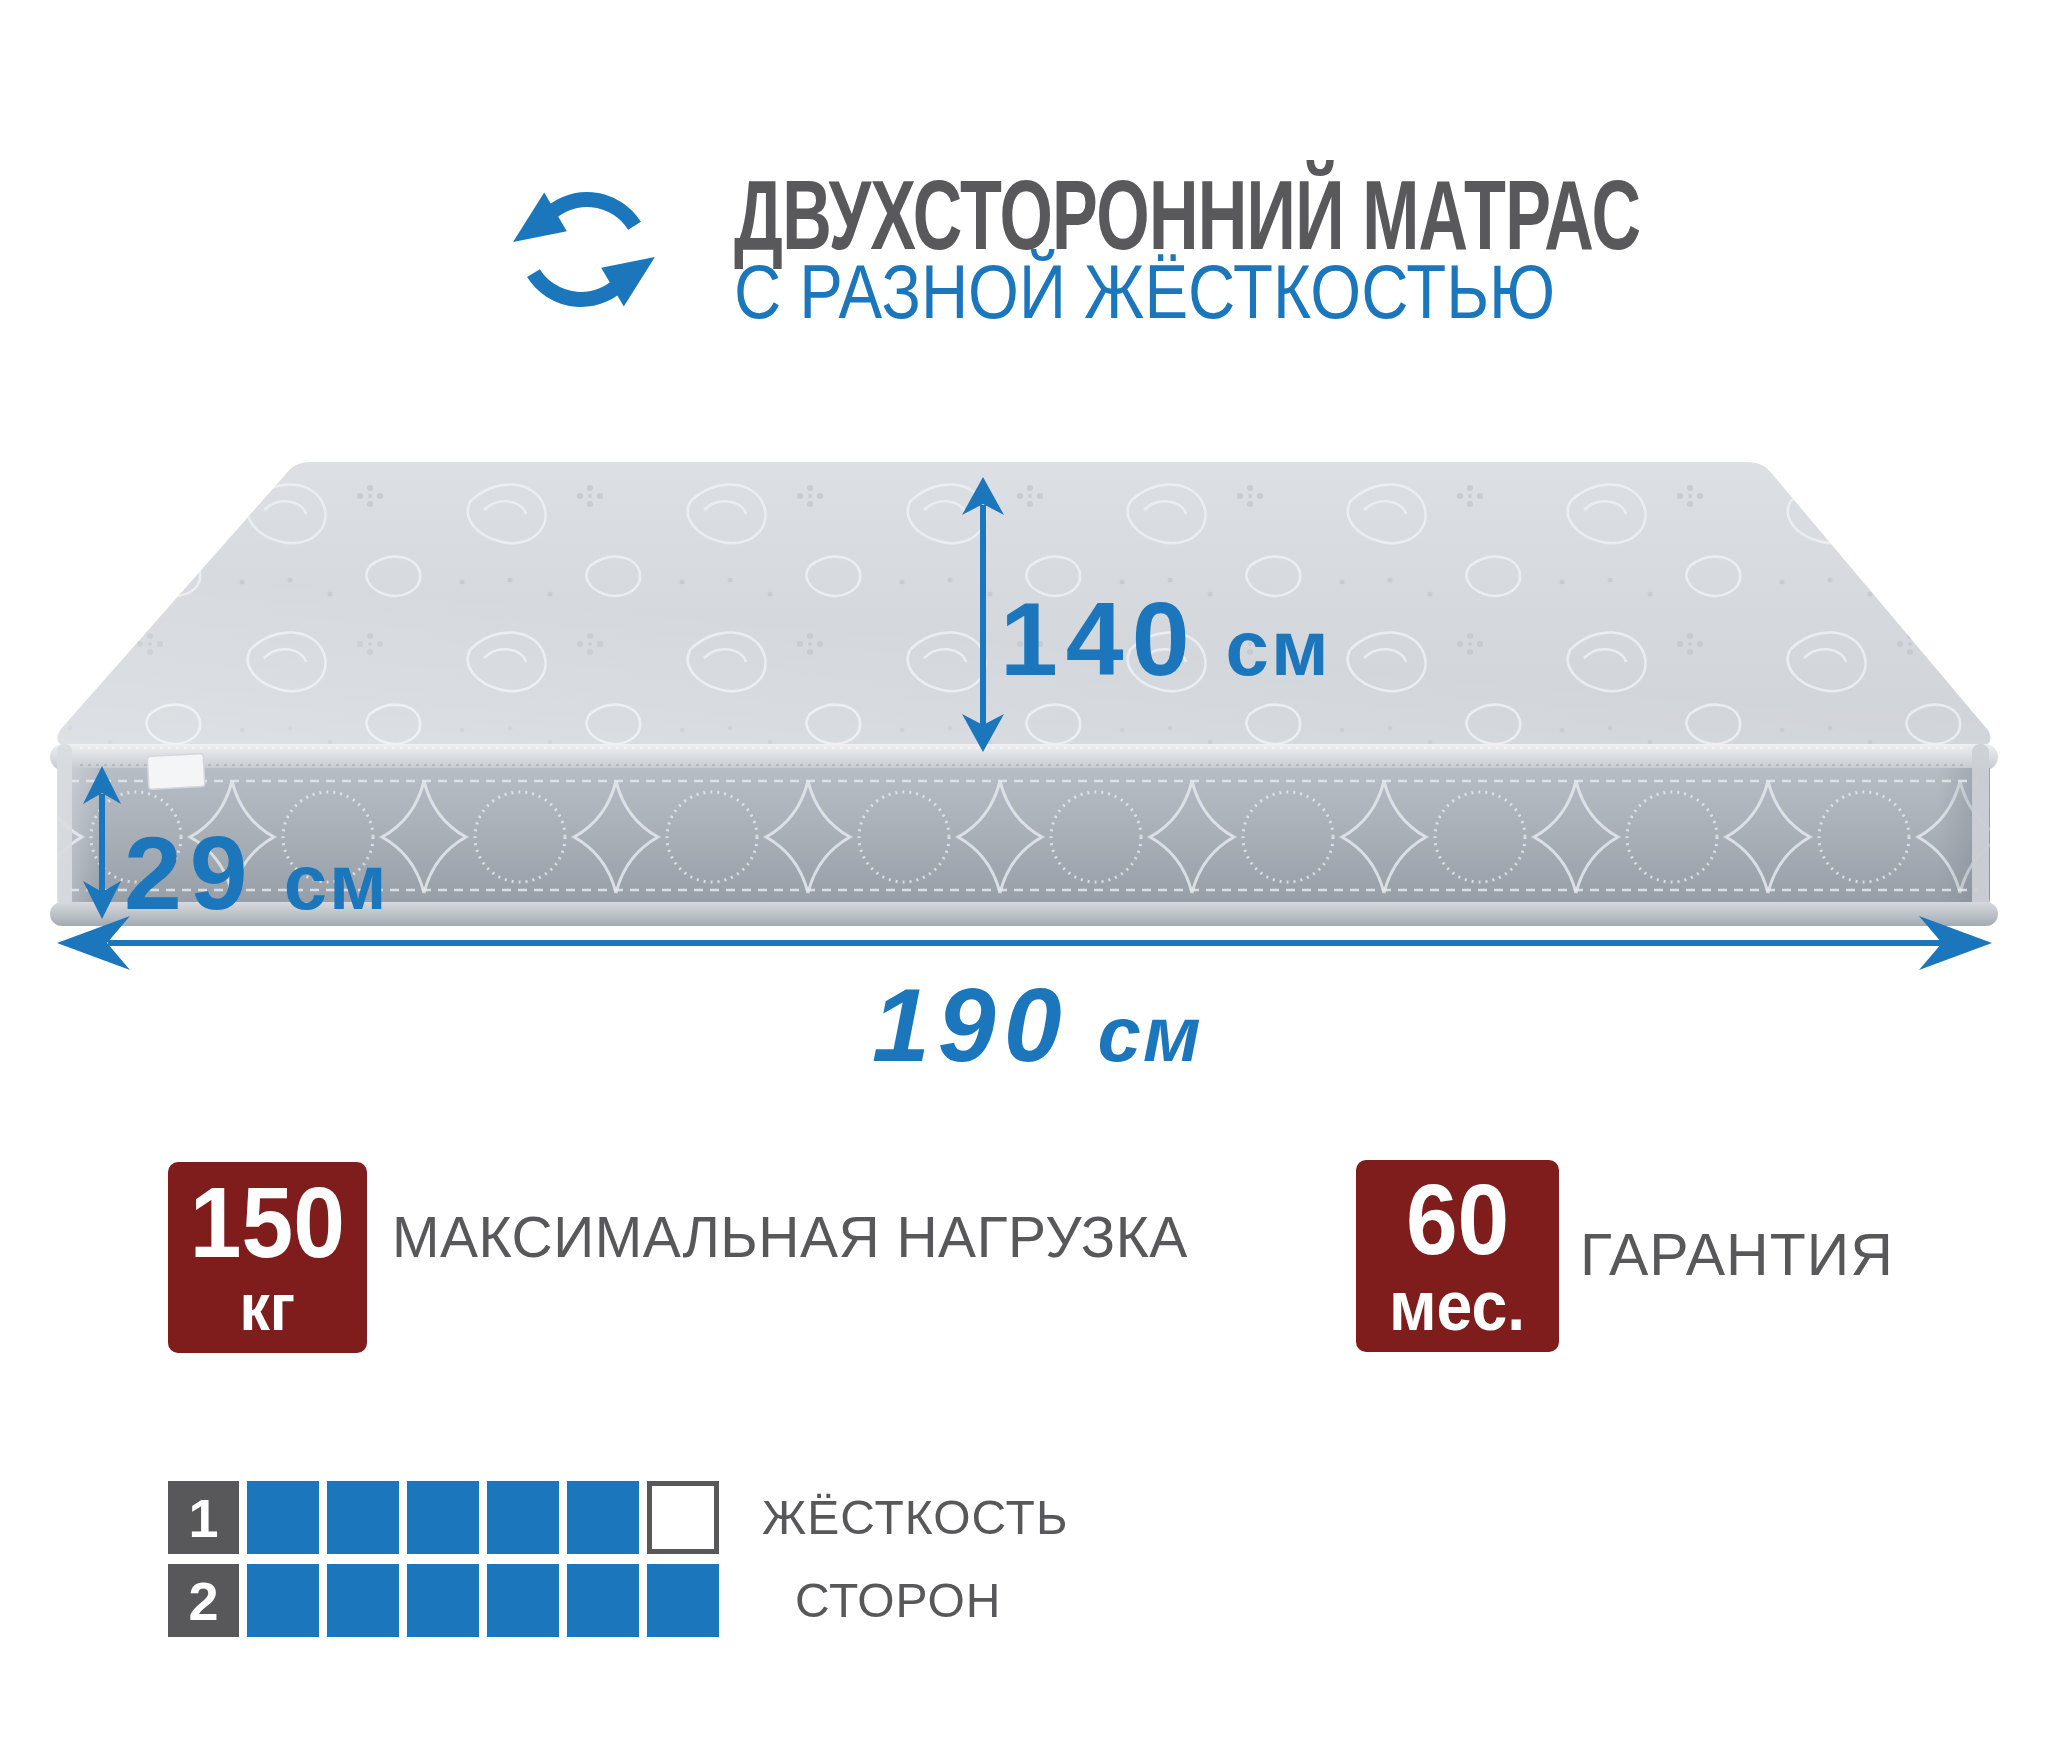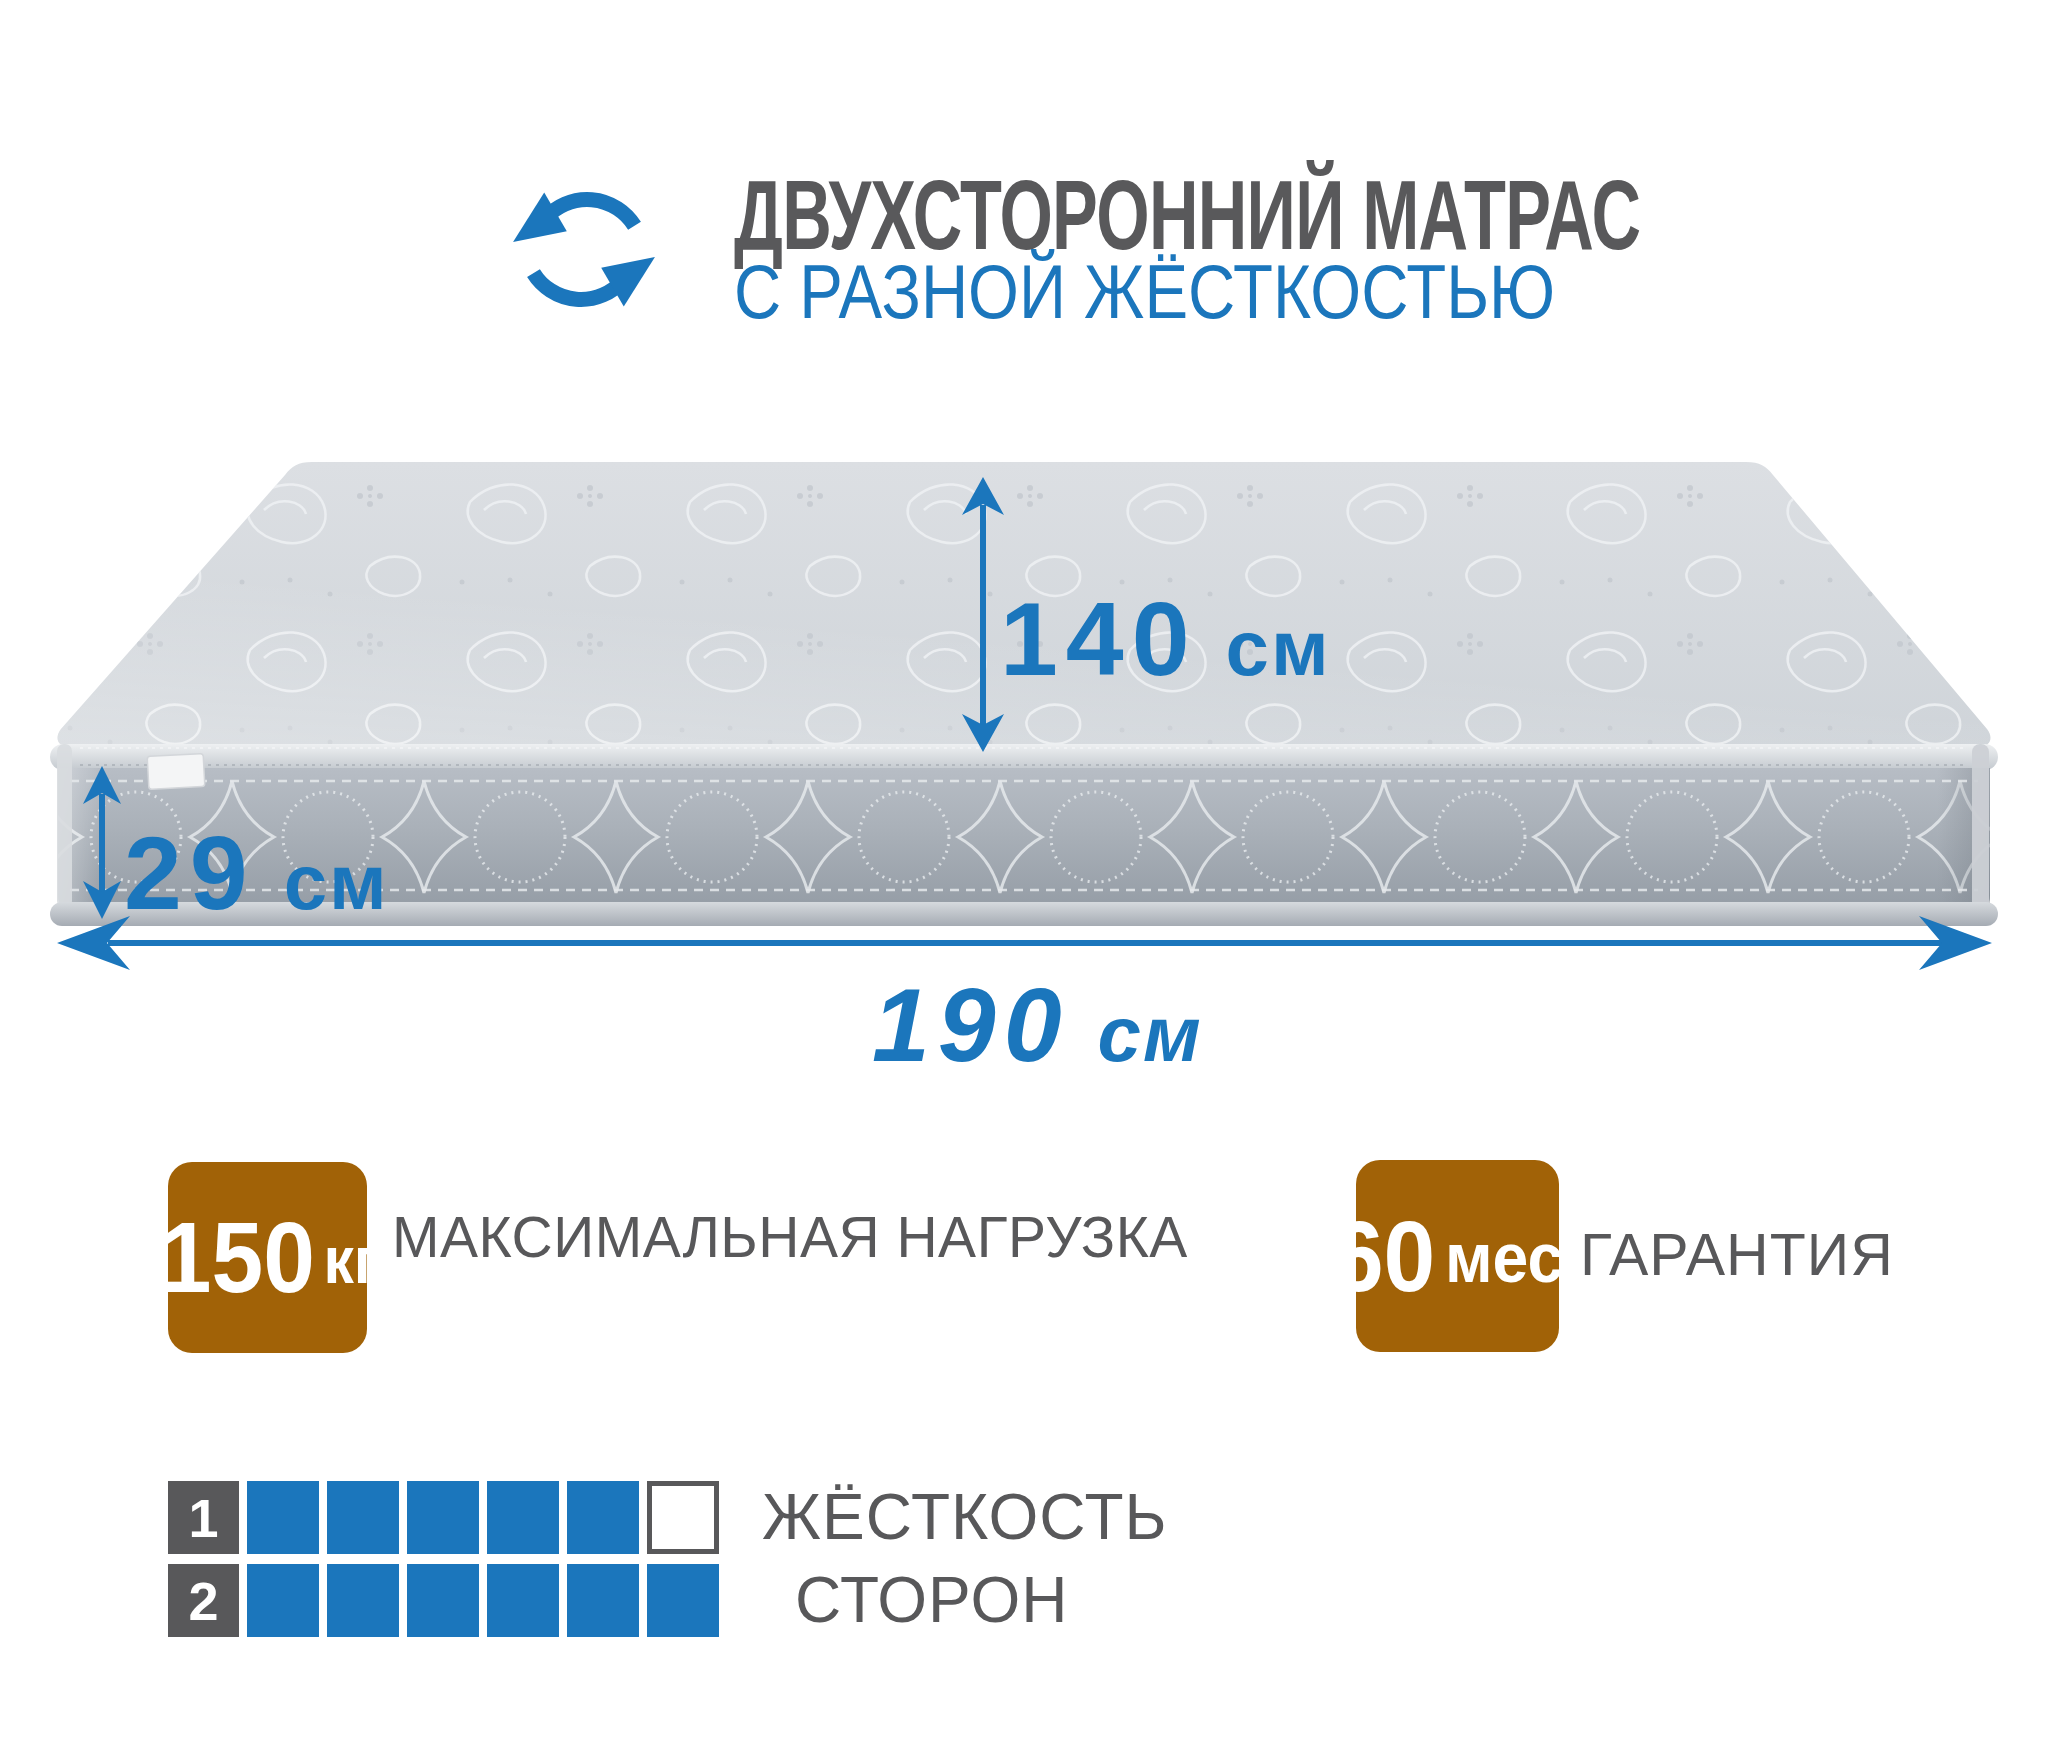--- a/index.html
+++ b/index.html
@@ -20,40 +20,40 @@
 
   
   .dim{position:absolute;display:flex;align-items:baseline;color:#1b76bc;white-space:nowrap;}
   .dim .num{font-size:104px;font-weight:bold;line-height:1;letter-spacing:8px;margin-top:27px;}
   .dim .unit{font-size:78px;font-weight:bold;line-height:1;margin-left:28px;letter-spacing:2px;}
   .dim-140{left:1000px;top:560px;}
   .dim-29{left:124px;top:794px;}
   .dim-190{left:872px;top:946px;font-style:italic;}
 
   
-  .badge{position:absolute;background:#a16207;border-radius:24px;color:#fff;
-         display:flex;align-items:center;justify-content:center;}
+  .badge{position:absolute;background:#7f1d1d;border-radius:10px;color:#fff;
+         display:flex;flex-direction:column;align-items:center;justify-content:center;}
   .badge-load{left:168px;top:1162px;width:199px;height:191px;}
   .badge-warranty{left:1356px;top:1160px;width:203px;height:192px;}
   .badge .b-num{font-size:100px;font-weight:bold;line-height:.95;transform:scaleX(.93);}
   .badge .b-unit{font-size:66px;font-weight:bold;line-height:1;margin-top:4px;transform:scaleX(.92);}
   .badge-warranty .b-unit{font-size:70px;}
 
   .feature-label{position:absolute;color:#58585a;white-space:nowrap;}
   .load-label{left:392px;top:1203px;font-size:57px;line-height:68px;letter-spacing:.5px;}
   .warranty-label{left:1580px;top:1226px;font-size:59px;line-height:59px;letter-spacing:1px;}
 
   
   .hardness-grid{position:absolute;left:168px;top:1481px;}
   .h-row{display:flex;margin-bottom:10px;}
   .h-label{width:71px;height:73px;background:#58585a;color:#fff;font-weight:bold;font-size:54px;
            display:flex;align-items:center;justify-content:center;}
   .h-cell{width:72px;height:73px;margin-left:8px;background:#1b76bc;}
   .h-cell.empty{background:#ffffff;border:5px solid #58585a;box-sizing:border-box;}
-  .scale-label{position:absolute;left:762px;color:#58585a;font-size:64px;line-height:73px;
+  .scale-label{position:absolute;left:762px;color:#58585a;font-size:48px;line-height:73px;
                letter-spacing:1px;white-space:nowrap;}
   .scale-label.l1{top:1481px;}
   .scale-label.l2{top:1564px;margin-left:33px;}
 </style>
 </head>
 <body>
 
 <div class="canvas">
 
   <svg class="rotate-icon" viewBox="0 0 160 135" fill="none">

